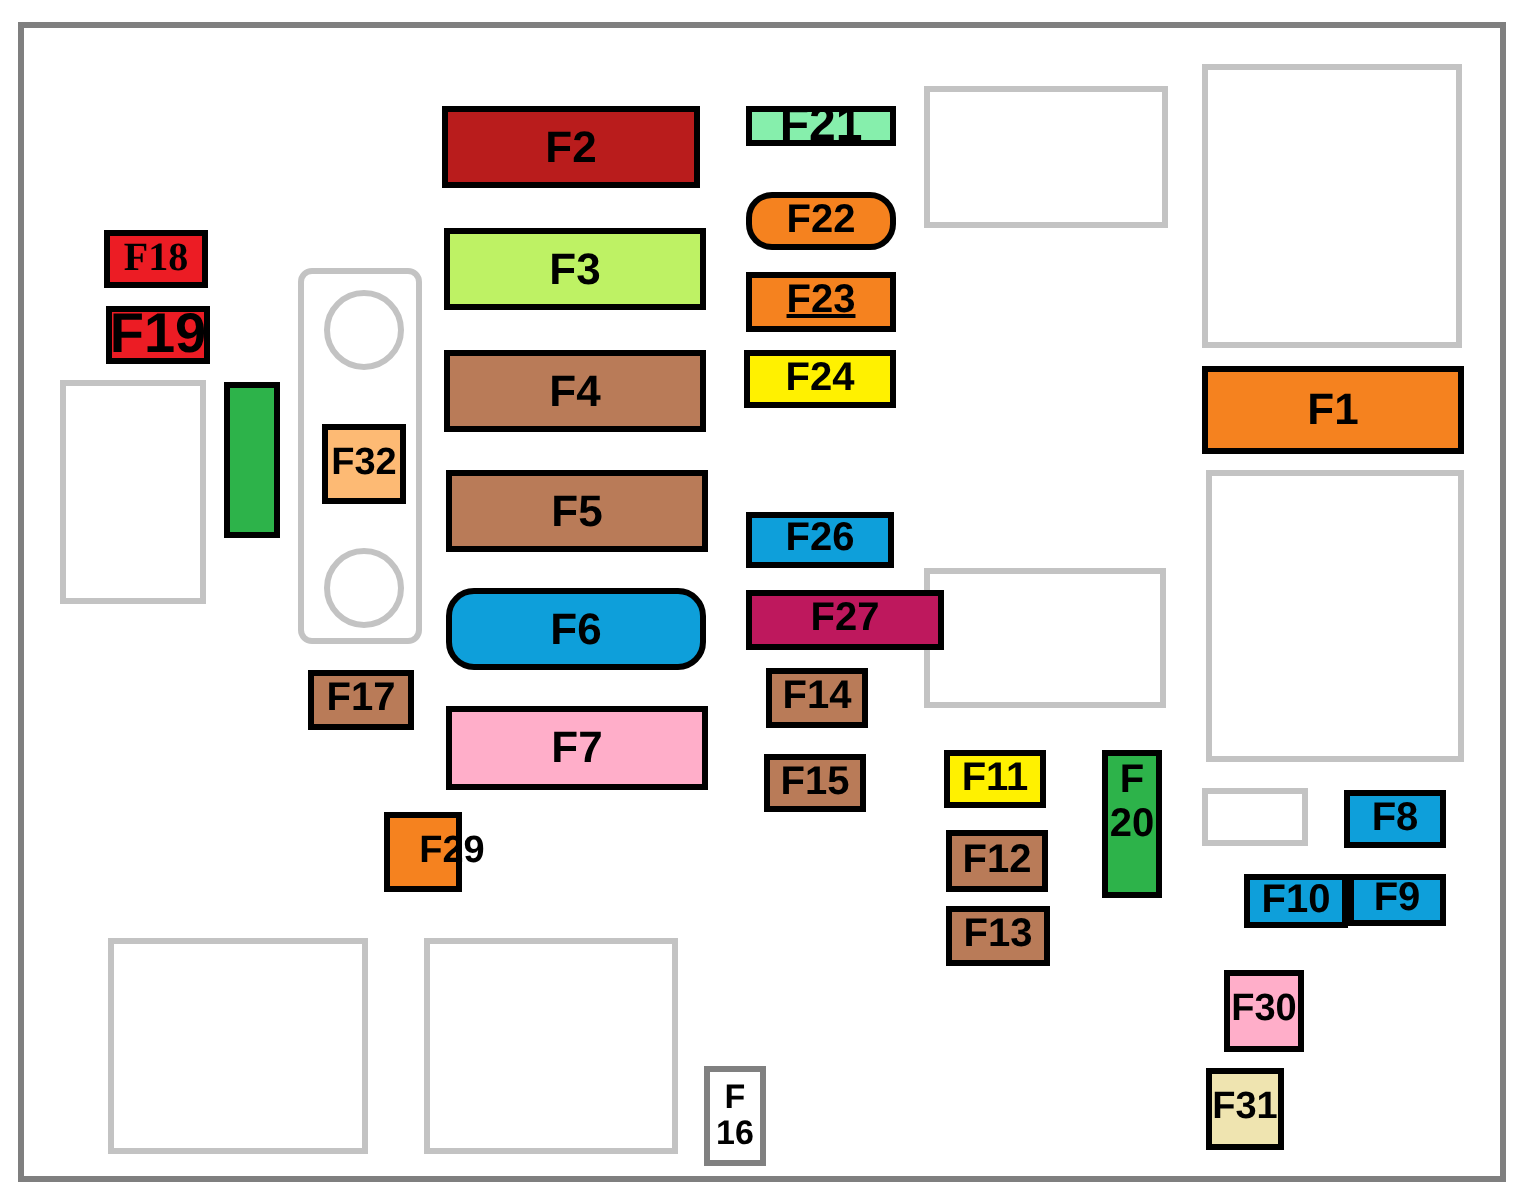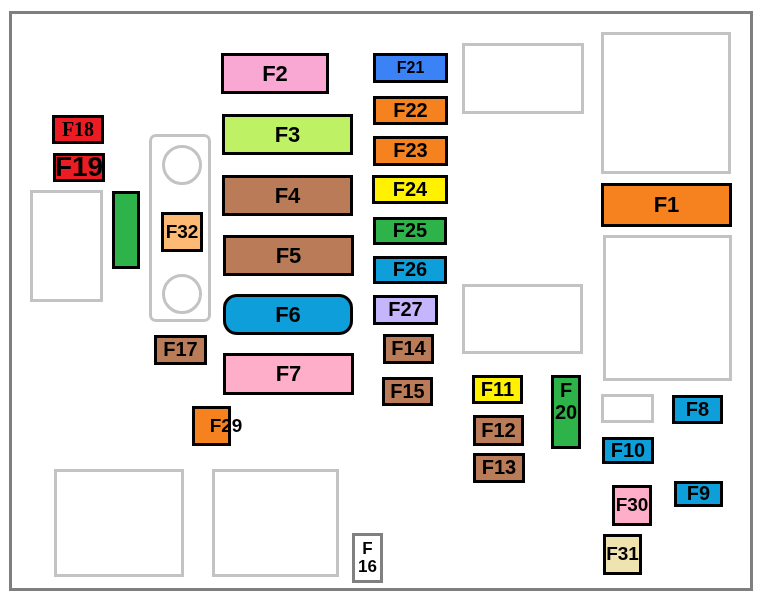--- a/index.html
+++ b/index.html
@@ -68,45 +68,45 @@
     <div class="placeholder" style="left: 462px; top: 43px; width: 122px; height: 71px; border-color: rgb(195, 195, 195);"></div>
     <div class="placeholder" style="left: 601px; top: 32px; width: 130px; height: 142px; border-color: rgb(195, 195, 195);"></div>
     <div class="placeholder" style="left: 603px; top: 235px; width: 129px; height: 146px; border-color: rgb(195, 195, 195);"></div>
     <div class="placeholder" style="left: 462px; top: 284px; width: 121px; height: 70px; border-color: rgb(195, 195, 195);"></div>
     <div class="placeholder" style="left: 601px; top: 394px; width: 53px; height: 29px; border-color: rgb(195, 195, 195);"></div>
     <div class="placeholder" style="left: 54px; top: 469px; width: 130px; height: 108px; border-color: rgb(195, 195, 195);"></div>
     <div class="placeholder" style="left: 212px; top: 469px; width: 127px; height: 108px; border-color: rgb(195, 195, 195);"></div>
     <div class="fuse" style="left: 601px; top: 183px; width: 131px; height: 44px; background: rgb(245, 130, 31); border-color: rgb(0, 0, 0); font-size: 22px;">
       <div>F1</div>
     </div>
-    <div class="fuse" style="left: 221px; top: 53px; width: 108px; height: 41px; background: #f9a8d4; border-color: rgb(0, 0, 0); font-size: 22px;">
+    <div class="fuse" style="left: 221px; top: 53px; width: 129px; height: 41px; background: #b91c1c; border-color: rgb(0, 0, 0); font-size: 22px;">
       <div>F2</div>
     </div>
     <div class="fuse" style="left: 222px; top: 114px; width: 131px; height: 41px; background: #bef264; border-color: rgb(0, 0, 0); font-size: 22px;">
       <div>F3</div>
     </div>
     <div class="fuse" style="left: 222px; top: 175px; width: 131px; height: 41px; background: rgb(185, 123, 88); border-color: rgb(0, 0, 0); font-size: 22px;">
       <div>F4</div>
     </div>
     <div class="fuse" style="left: 223px; top: 235px; width: 131px; height: 41px; background: rgb(185, 123, 88); border-color: rgb(0, 0, 0); font-size: 22px;">
       <div>F5</div>
     </div>
     <div class="fuse" style="left: 223px; top: 294px; width: 130px; height: 41px; background: rgb(14, 159, 218); border-color: rgb(0, 0, 0); font-size: 22px; border-radius: 14px;">
       <div>F6</div>
     </div>
     <div class="fuse" style="left: 223px; top: 353px; width: 131px; height: 42px; background: rgb(255, 174, 201); border-color: rgb(0, 0, 0); font-size: 22px;">
       <div>F7</div>
     </div>
     <div class="fuse" style="left: 672px; top: 395px; width: 51px; height: 29px; background: rgb(14, 159, 218); border-color: rgb(0, 0, 0); font-size: 20px;">
       <div>F8</div>
     </div>
-    <div class="fuse" style="left: 674px; top: 437px; width: 49px; height: 26px; background: rgb(14, 159, 218); border-color: rgb(0, 0, 0); font-size: 20px; margin-top: 44px;">
+    <div class="fuse" style="left: 674px; top: 437px; width: 49px; height: 26px; background: rgb(14, 159, 218); border-color: rgb(0, 0, 0); font-size: 20px;">
       <div>F9</div>
     </div>
-    <div class="fuse" style="left: 602px; top: 437px; width: 52px; height: 27px; background: rgb(14, 159, 218); border-color: rgb(0, 0, 0); font-size: 20px;">
+    <div class="fuse" style="left: 622px; top: 437px; width: 52px; height: 27px; background: rgb(14, 159, 218); border-color: rgb(0, 0, 0); font-size: 20px;">
       <div>F10</div>
     </div>
     <div class="fuse" style="left: 472px; top: 375px; width: 51px; height: 29px; background: rgb(255, 241, 0); border-color: rgb(0, 0, 0); font-size: 20px;">
       <div>F11</div>
     </div>
     <div class="fuse" style="left: 473px; top: 415px; width: 51px; height: 31px; background: rgb(185, 123, 88); border-color: rgb(0, 0, 0); font-size: 20px;">
       <div>F12</div>
     </div>
     <div class="fuse" style="left: 473px; top: 453px; width: 52px; height: 30px; background: rgb(185, 123, 88); border-color: rgb(0, 0, 0); font-size: 20px;">
       <div>F13</div>
@@ -127,39 +127,36 @@
     <div class="fuse" style="left: 52px; top: 115px; width: 52px; height: 29px; background: rgb(236, 28, 36); border-color: rgb(0, 0, 0); font-size: 20px; font-family: Liberation Serif, serif;">
       <div>F18</div>
     </div>
     <div class="fuse" style="left: 53px; top: 153px; width: 52px; height: 29px; background: rgb(236, 28, 36); border-color: rgb(0, 0, 0); font-size: 28px;">
       <div>F19</div>
     </div>
     <div class="fuse" style="left: 551px; top: 375px; width: 30px; height: 74px; background: rgb(45, 179, 74); border-color: rgb(0, 0, 0); font-size: 20px; justify-content: flex-start; padding-top: 2px;">
       <div>F</div>
       <div>20</div>
     </div>
-    <div class="fuse" style="left: 373px; top: 53px; width: 75px; height: 30px; background: #3b82f6; border-color: rgb(0, 0, 0); font-size: 16px;">
+    <div class="fuse" style="left: 373px; top: 53px; width: 75px; height: 20px; background: #86efac; border-color: rgb(0, 0, 0); font-size: 24px;">
       <div>F21</div>
     </div>
-    <div class="fuse" style="left: 373px; top: 96px; width: 75px; height: 29px; background: rgb(245, 130, 31); border-color: rgb(0, 0, 0); font-size: 20px;">
+    <div class="fuse" style="left: 373px; top: 96px; width: 75px; height: 29px; background: rgb(245, 130, 31); border-color: rgb(0, 0, 0); font-size: 20px; border-radius: 13px;">
       <div>F22</div>
     </div>
-    <div class="fuse" style="left: 373px; top: 136px; width: 75px; height: 30px; background: rgb(245, 130, 31); border-color: rgb(0, 0, 0); font-size: 20px;">
+    <div class="fuse" style="left: 373px; top: 136px; width: 75px; height: 30px; background: rgb(245, 130, 31); border-color: rgb(0, 0, 0); font-size: 20px; text-decoration: underline;">
       <div>F23</div>
     </div>
     <div class="fuse" style="left: 372px; top: 175px; width: 76px; height: 29px; background: rgb(255, 241, 0); border-color: rgb(0, 0, 0); font-size: 20px;">
       <div>F24</div>
     </div>
-    <div class="fuse" style="left: 373px; top: 217px; width: 74px; height: 28px; background: rgb(45, 179, 74); border-color: rgb(0, 0, 0); font-size: 20px;">
-      <div>F25</div>
-    </div>
     <div class="fuse" style="left: 373px; top: 256px; width: 74px; height: 28px; background: rgb(14, 159, 218); border-color: rgb(0, 0, 0); font-size: 20px;">
       <div>F26</div>
     </div>
-    <div class="fuse" style="left: 373px; top: 295px; width: 65px; height: 30px; background: #c4b5fd; border-color: rgb(0, 0, 0); font-size: 20px;">
+    <div class="fuse" style="left: 373px; top: 295px; width: 99px; height: 30px; background: #be185d; border-color: rgb(0, 0, 0); font-size: 20px;">
       <div>F27</div>
     </div>
     <div class="fuse" style="left: 192px; top: 406px; width: 39px; height: 40px; background: rgb(245, 130, 31); border-color: rgb(0, 0, 0); font-size: 19px; padding-left: 29px;">
       <div>F29</div>
     </div>
     <div class="fuse" style="left: 612px; top: 485px; width: 40px; height: 41px; background: rgb(255, 174, 201); border-color: rgb(0, 0, 0); font-size: 19px;">
       <div>F30</div>
     </div>
     <div class="fuse" style="left: 603px; top: 534px; width: 39px; height: 41px; background: rgb(239, 228, 176); border-color: rgb(0, 0, 0); font-size: 19px;">
       <div>F31</div>

